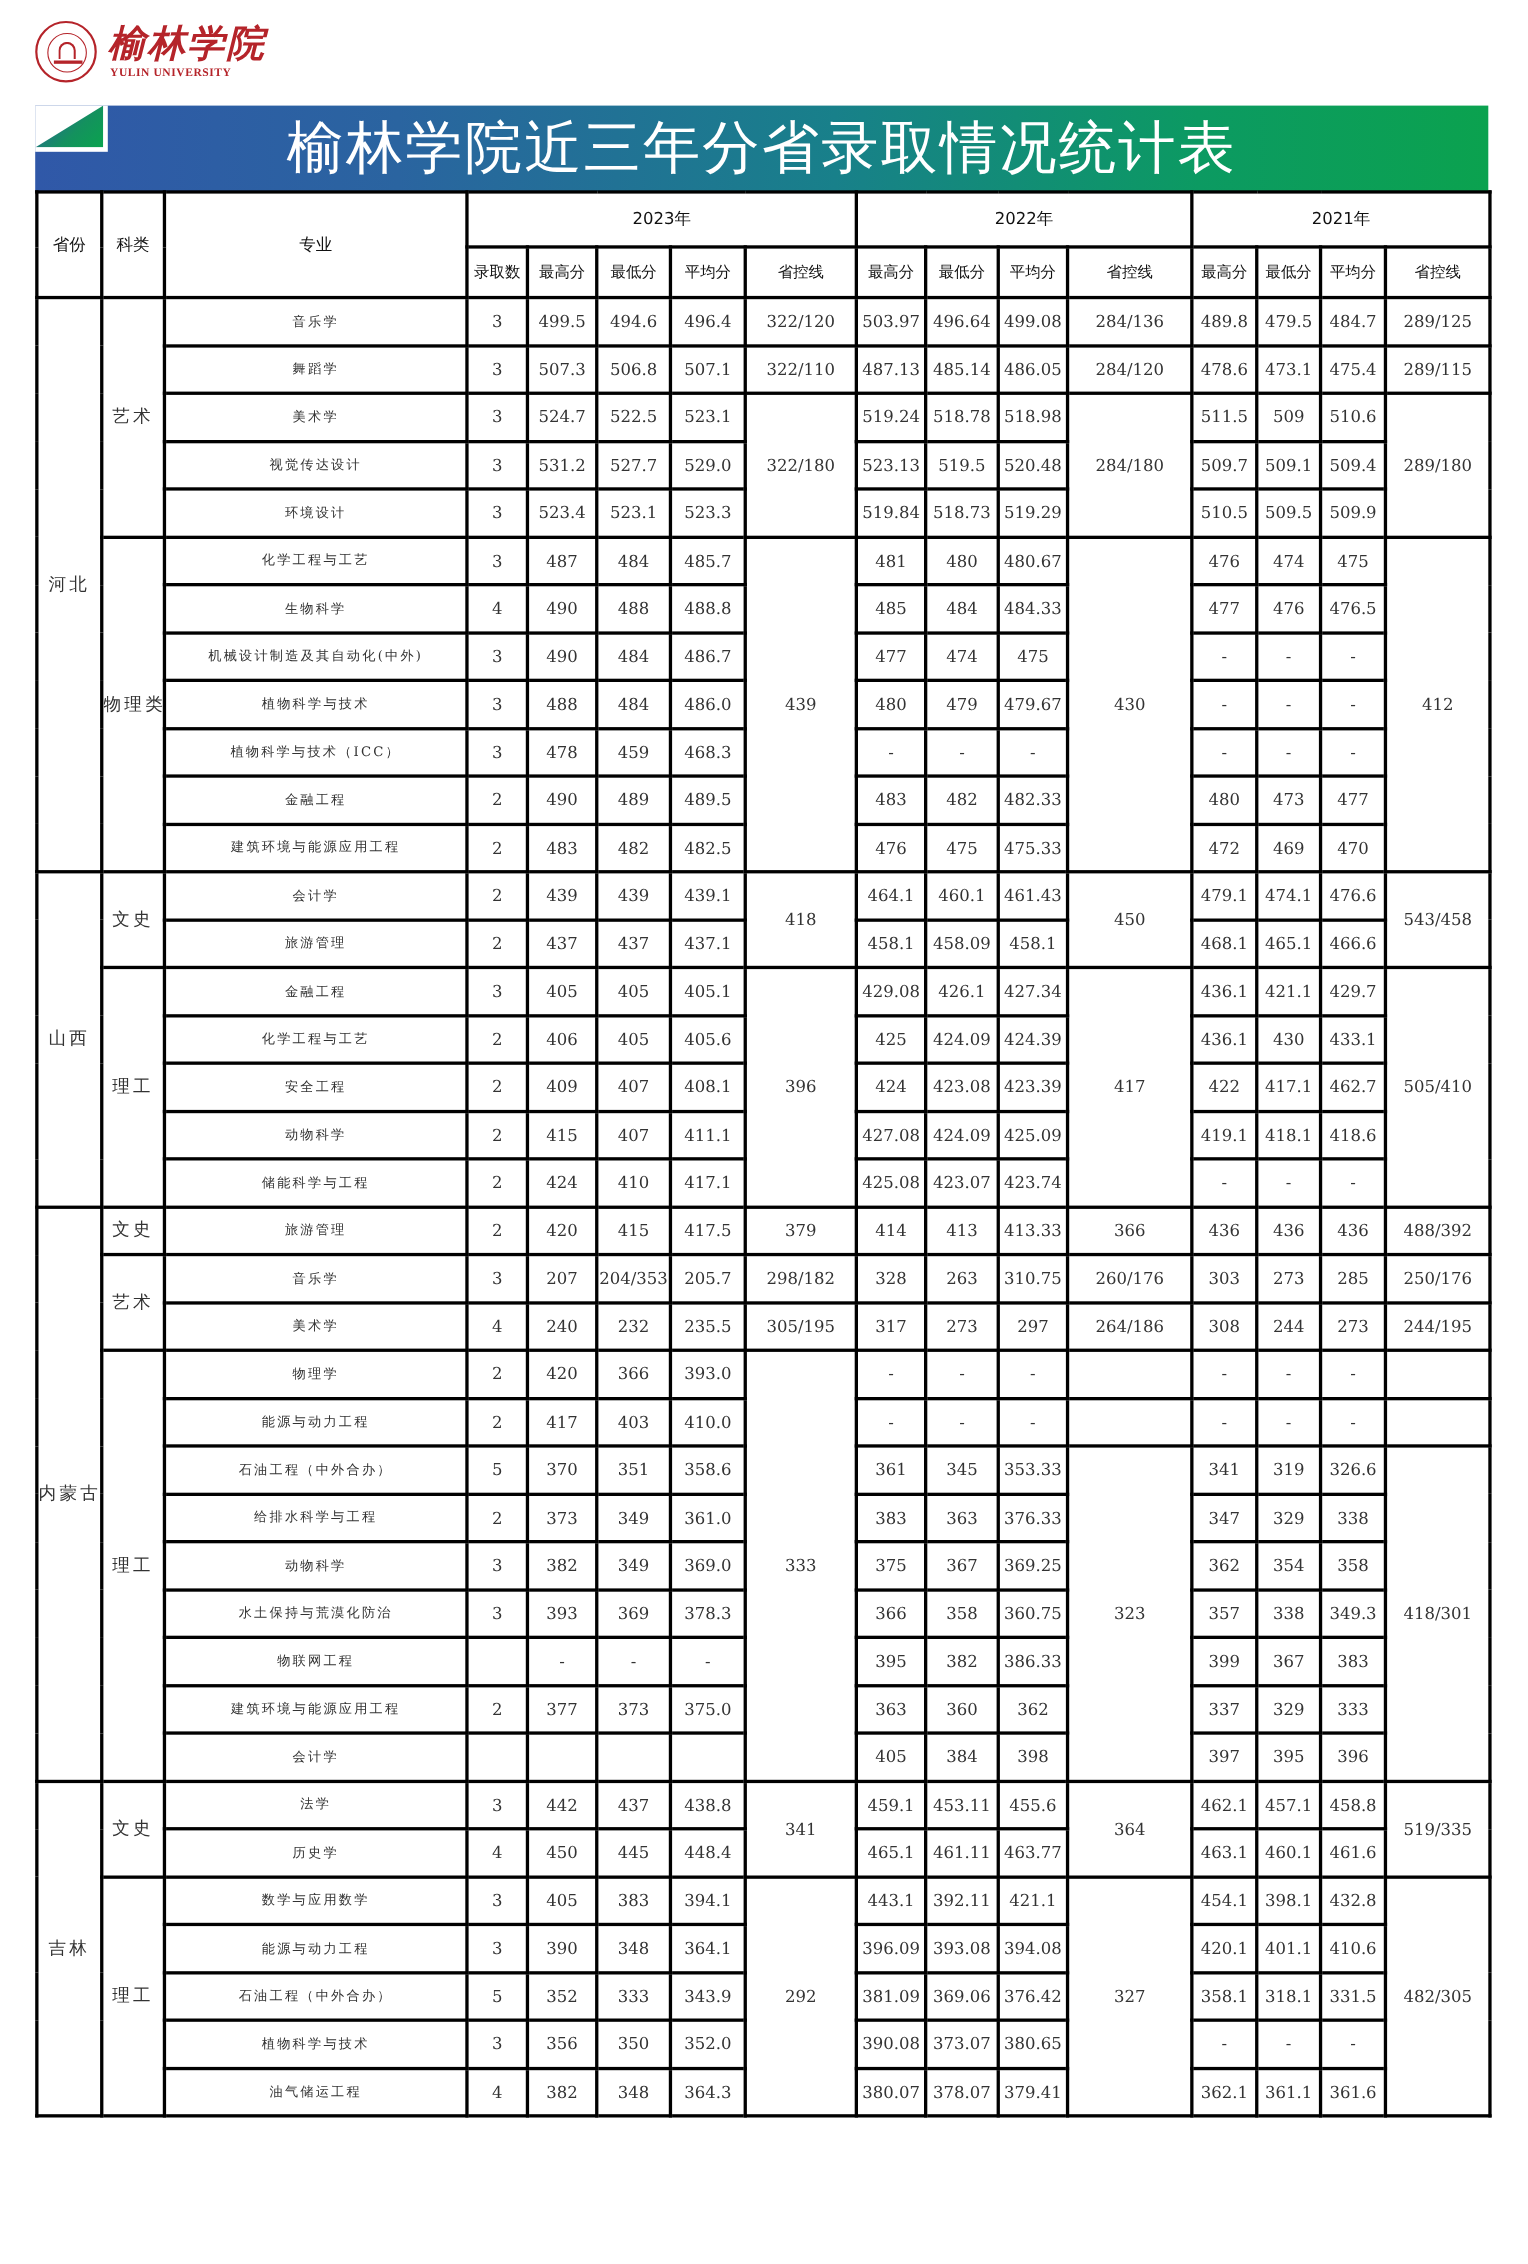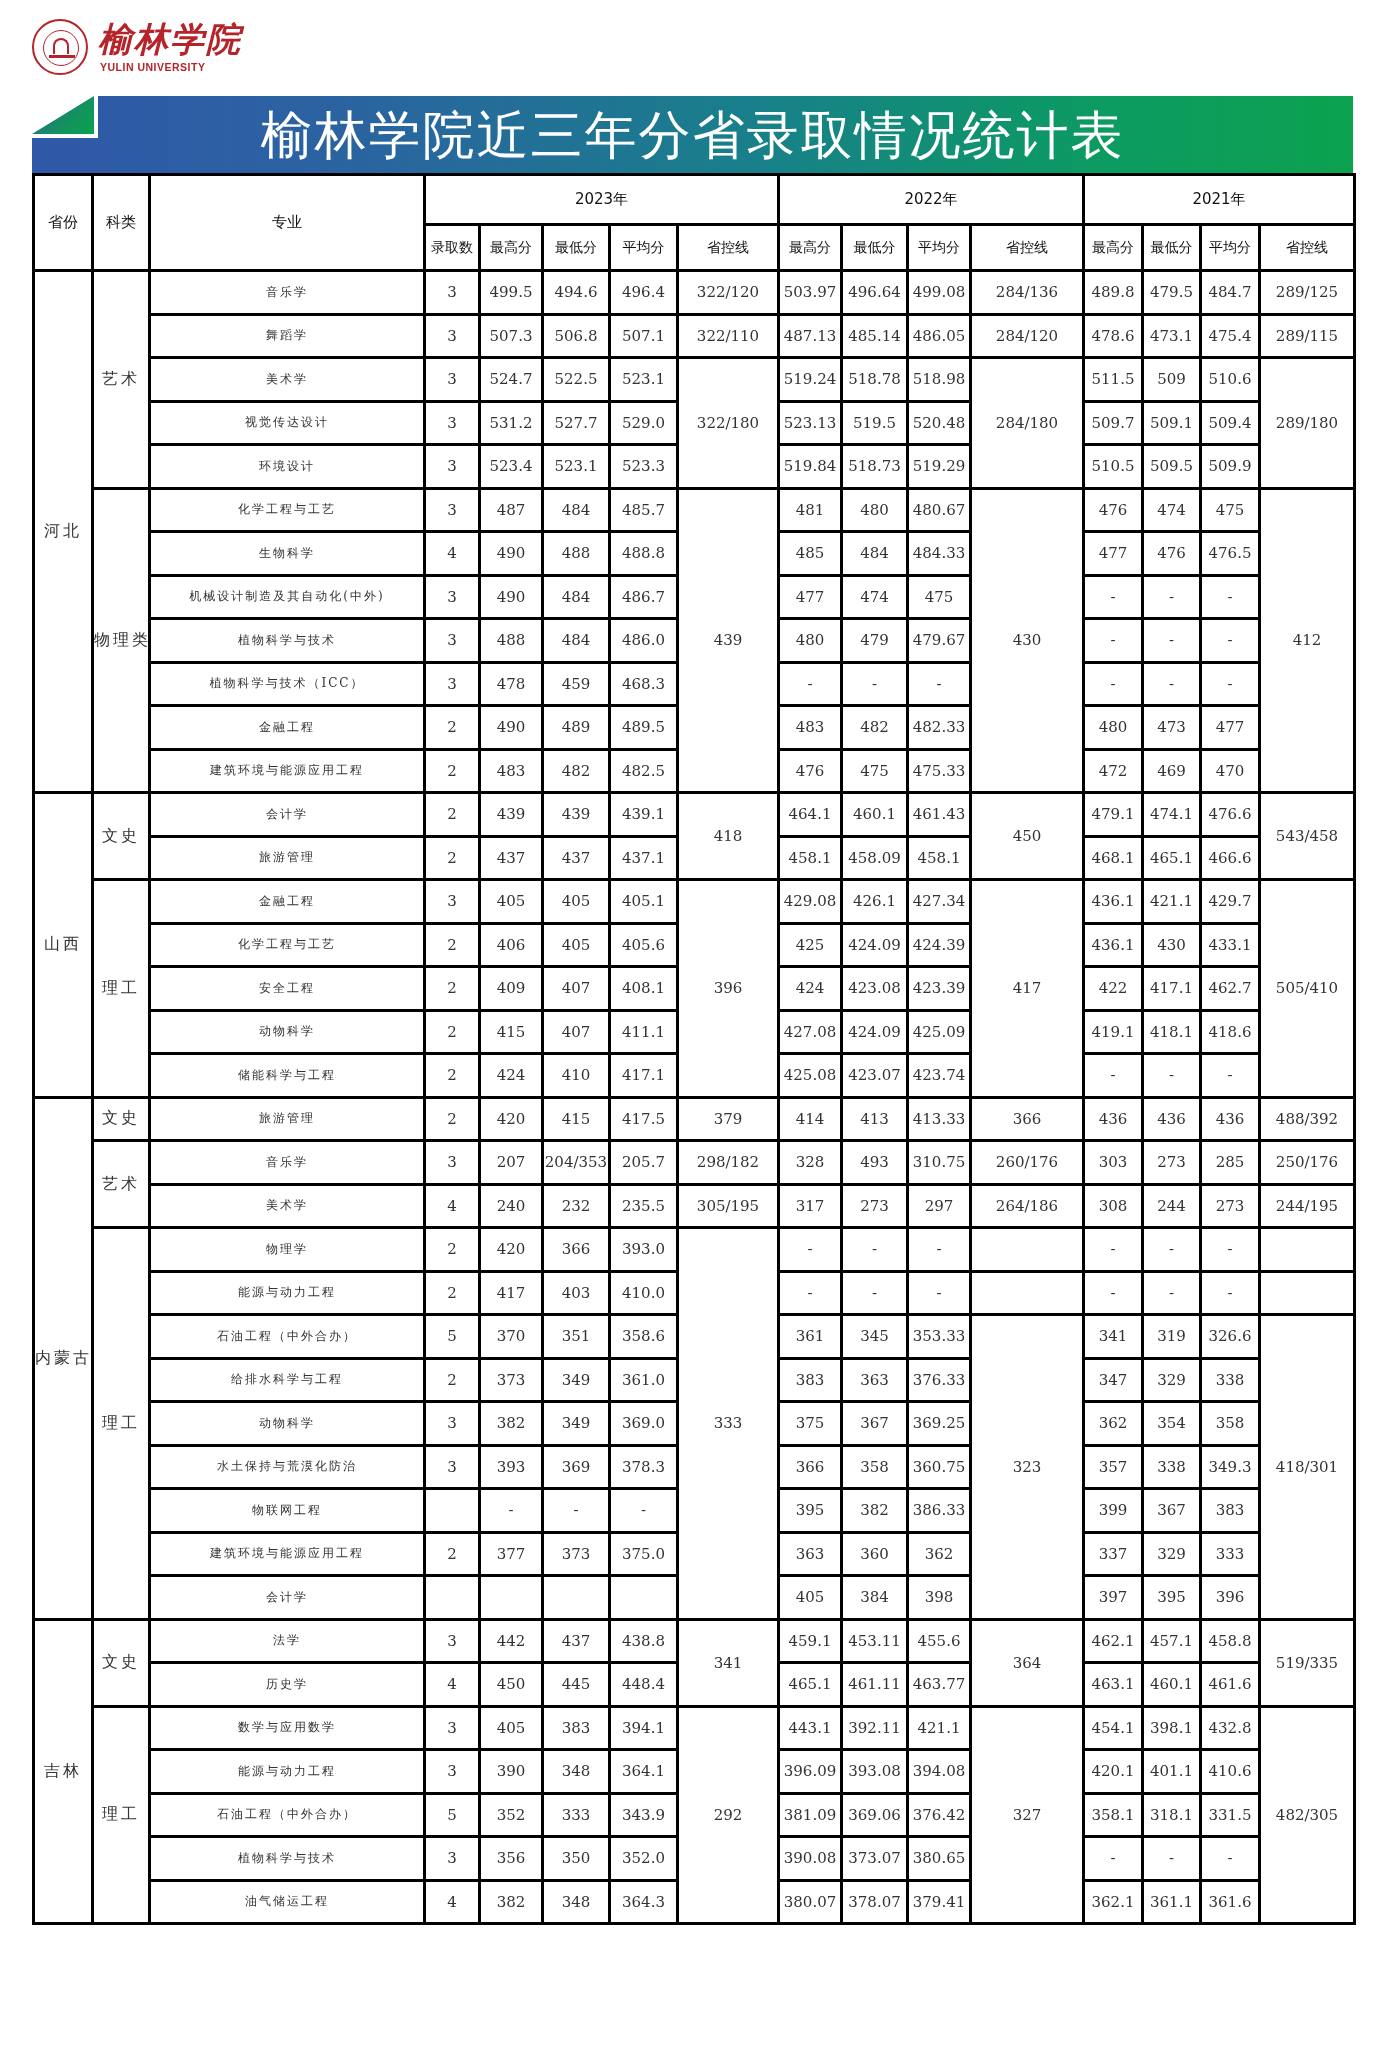--- a/index.html
+++ b/index.html
@@ -9,21 +9,21 @@
   .seal { position: absolute; left: 0; top: 0; width: 56px; height: 56px; border-radius: 50%;
           border: 2px solid #b5242a; box-sizing: border-box; }
   .seal-inner { position: absolute; left: 9px; top: 9px; width: 34px; height: 34px; border-radius: 50%;
           border: 1.5px solid #b5242a; }
   .seal-gate { position: absolute; left: 19px; top: 17px; width: 16px; height: 16px;
           border: 2px solid #b5242a; border-bottom: none; border-radius: 8px 8px 0 0; box-sizing: border-box; }
   .seal-base { position: absolute; left: 15px; top: 34px; width: 26px; height: 3px; background: #b5242a; }
   .logo-cn { position: absolute; left: 66px; top: -2px; font-size: 34px; font-weight: bold;
           color: #b5242a; font-style: italic; letter-spacing: 2px; font-family: Liberation Sans, sans-serif; }
   .logo-en { position: absolute; left: 68px; top: 42px; font-size: 10.5px; font-weight: bold; color: #b5242a;
-          letter-spacing: 0.5px; font-family: Liberation Sans, sans-serif; text-align: right; }
+          letter-spacing: 0.5px; font-family: Liberation Serif, serif; text-align: right; }
 
   .title-bar { position: absolute; left: 32px; top: 96px; width: 1321px; height: 78px;
           background: linear-gradient(90deg, #3058a8 0%, #2a64a0 25%, #18808a 55%, #0c9a62 80%, #0ba24f 100%); }
   .title-notch { position: absolute; left: 32px; top: 96px; width: 66px; height: 42px; background: #ffffff; }
   .title-tri { position: absolute; left: 32px; top: 96px; width: 62px; height: 38px;
           background: linear-gradient(135deg, #2e5aa6 0%, #14915e 60%, #0aa34e 100%);
           clip-path: polygon(100% 0, 100% 100%, 0 100%); }
   .title-text { position: absolute; left: 32px; top: 96px; width: 1321px; height: 78px; line-height: 78px;
           text-align: center; color: #ffffff; font-size: 52px; font-weight: normal; letter-spacing: 2px;
           font-family: "DejaVu Sans", sans-serif; }
@@ -393,21 +393,21 @@
       </tr>
       <tr>
         <td rowspan="2" class="cat">艺术</td>
         <td class="major">音乐学</td>
         <td>3</td>
         <td>207</td>
         <td>204/353</td>
         <td>205.7</td>
         <td>298/182</td>
         <td>328</td>
-        <td>493</td>
+        <td>263</td>
         <td>310.75</td>
         <td>260/176</td>
         <td>303</td>
         <td>273</td>
         <td>285</td>
         <td>250/176</td>
       </tr>
       <tr>
         <td class="major">美术学</td>
         <td>4</td>

